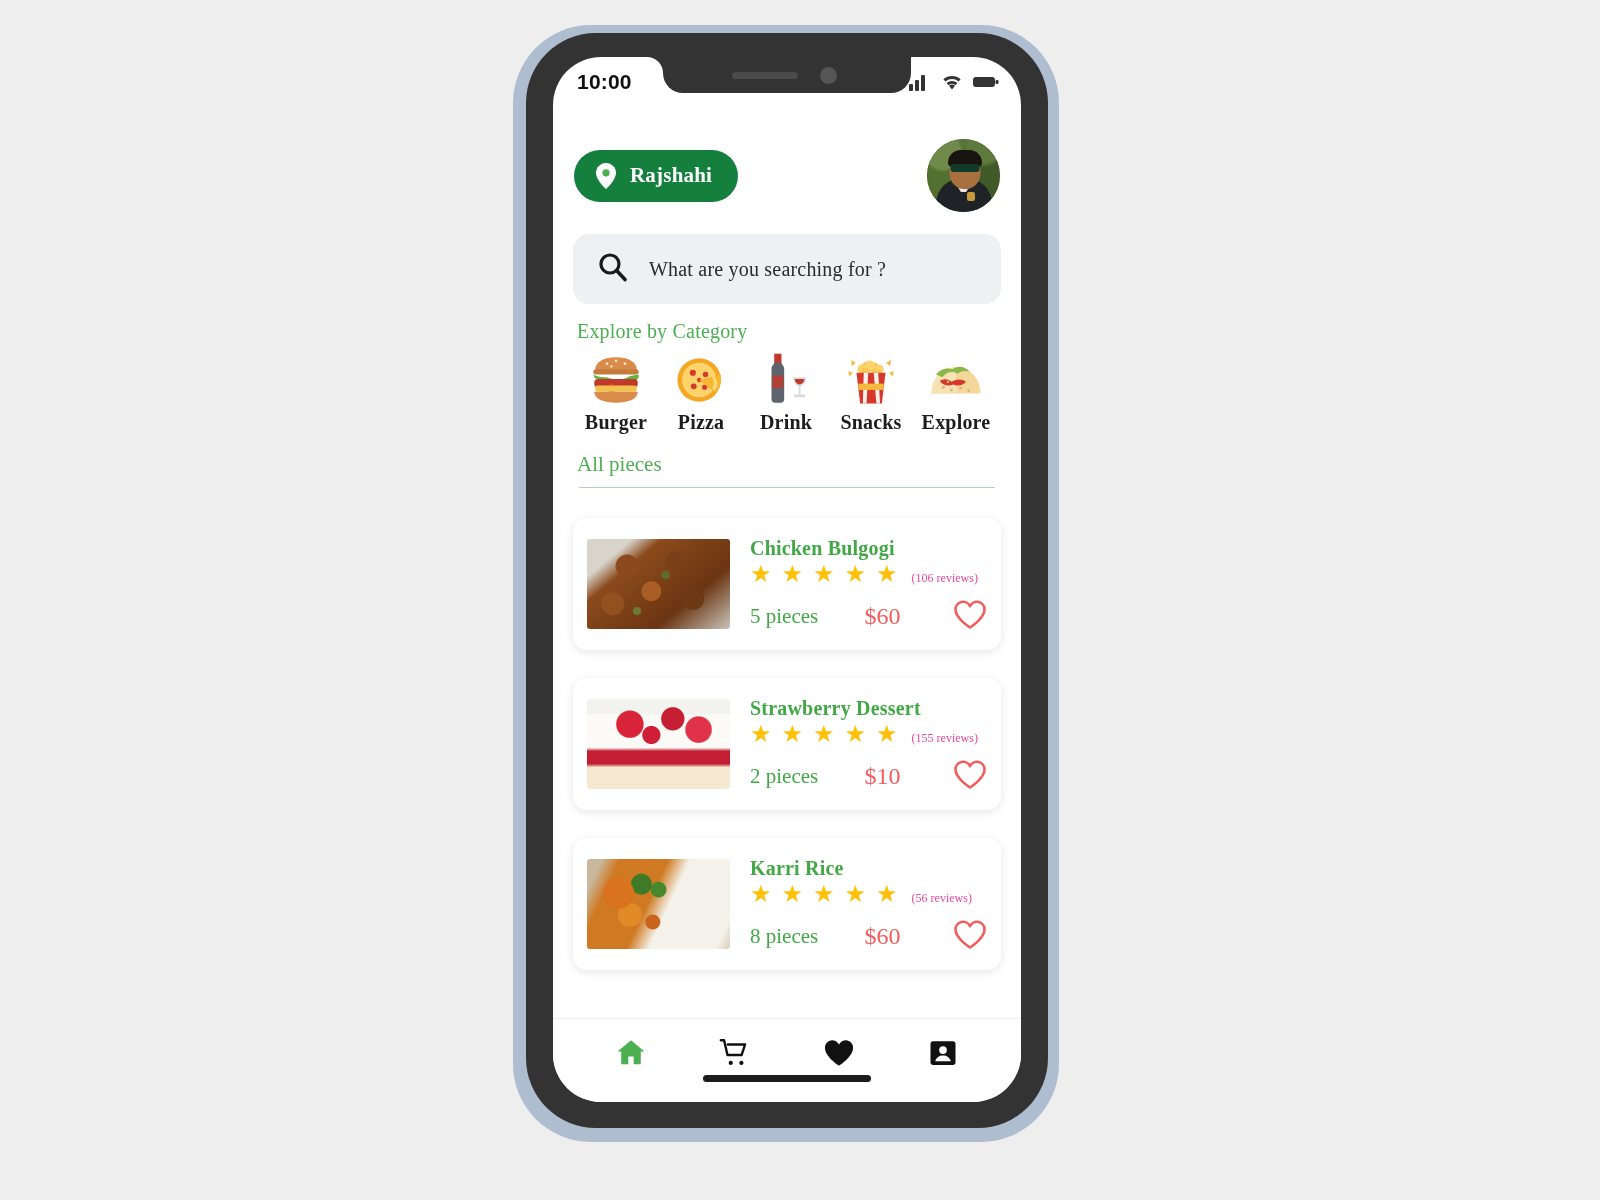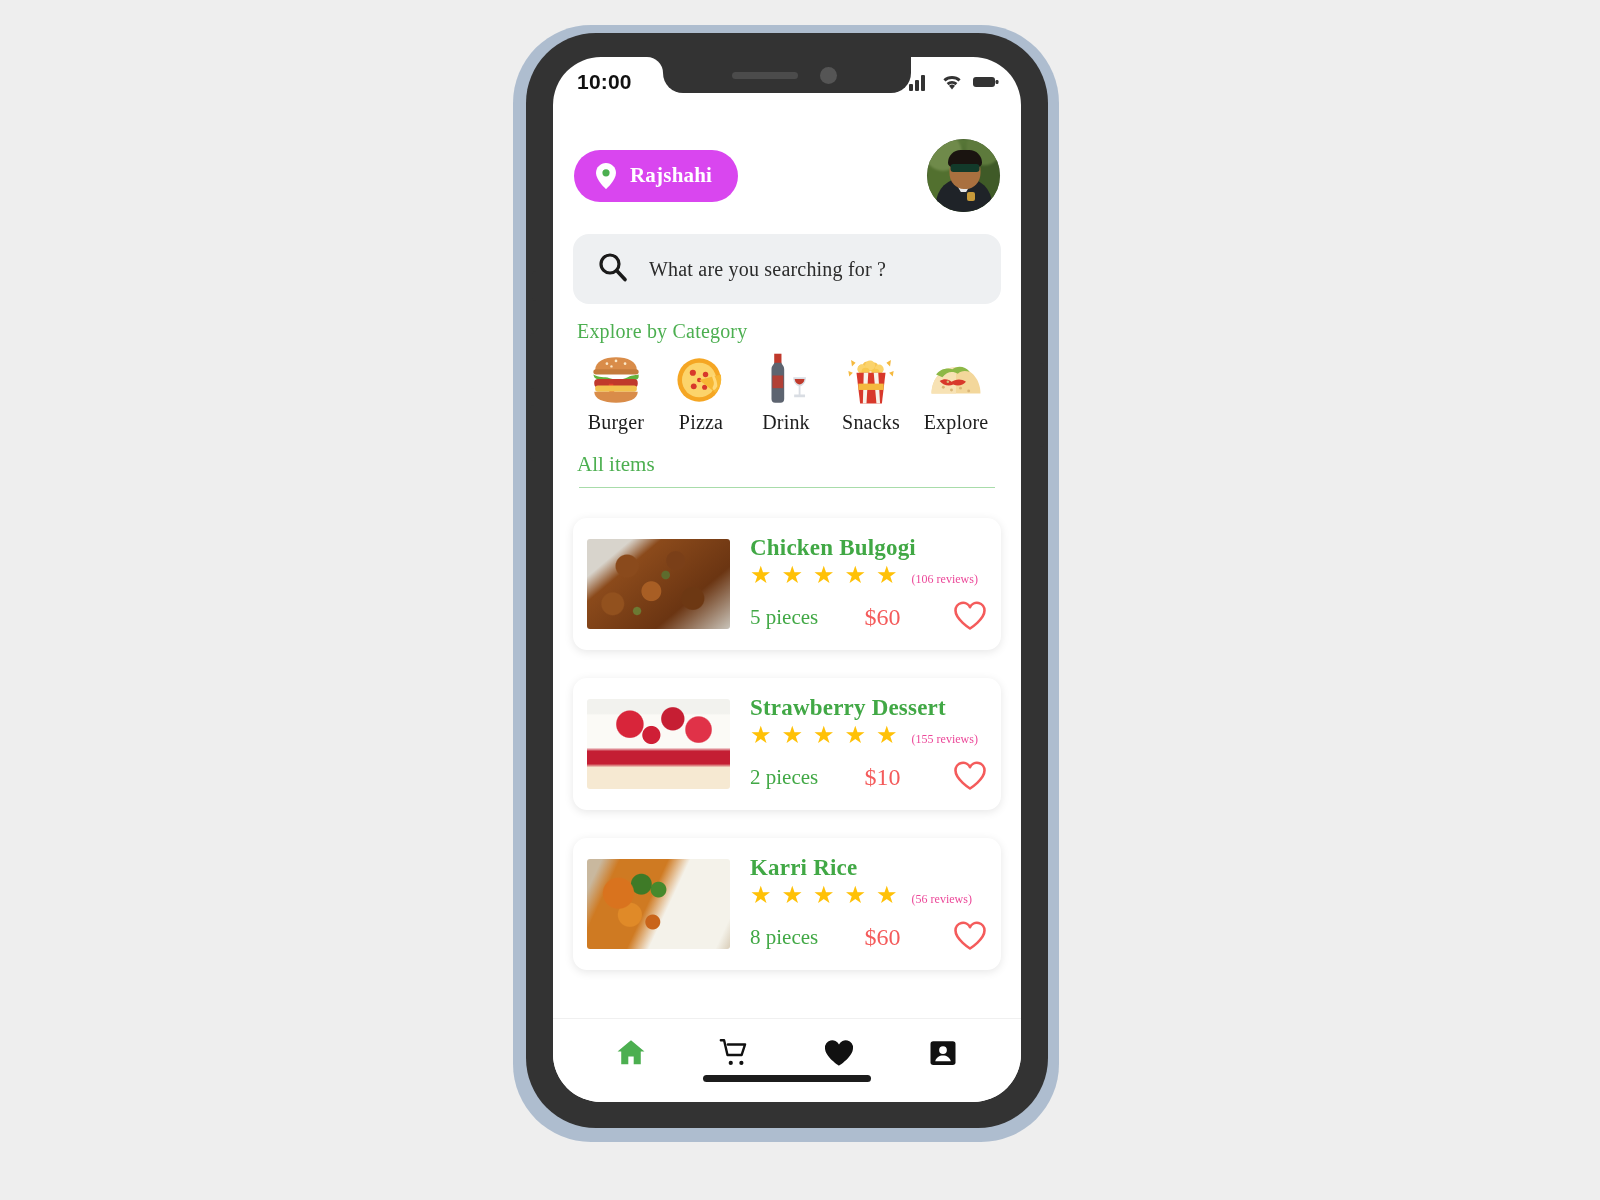--- a/index.html
+++ b/index.html
@@ -158,21 +158,21 @@
     align-items: center;
     justify-content: space-between;
     margin-top: 36px;
     padding: 0 1px;
   }
 
   .location-pill {
     display: flex;
     align-items: center;
     gap: 14px;
-    background: #d946ef;
+    background: #15803d;
     border-radius: 26px;
     height: 52px;
     padding: 0 26px 0 22px;
     cursor: pointer;
   }
   .location-pill .pin { width: 20px; height: 26px; flex: 0 0 auto; }
   .location-text {
     color: #ffffff;
     font-size: 21px;
     font-weight: bold;
@@ -281,20 +281,21 @@
     margin-top: 8px;
     padding: 0 6px 0 4px;
   }
   .cat {
     display: flex;
     flex-direction: column;
     align-items: center;
     gap: 2px;
     cursor: pointer;
     width: 78px;
+    font-weight: bold;
   }
   .cat-icon { width: 58px; height: 58px; }
   .cat-label {
     font-size: 20px;
     color: #1d1d1d;
     letter-spacing: 0.2px;
   }
 
   .all-items-title {
     color: #4caf50;
@@ -363,21 +364,21 @@
 
   .card-info {
     flex: 1;
     display: flex;
     flex-direction: column;
     gap: 1px;
     padding-top: 2px;
   }
   .card-title {
     color: #41a845;
-    font-size: 23px;
+    font-size: 20px;
     font-weight: bold;
     letter-spacing: 0.2px;
     line-height: 1.15;
   }
   .rating-row {
     display: flex;
     align-items: baseline;
     gap: 12px;
     margin-top: 1px;
   }
@@ -581,21 +582,21 @@
                   <circle cx="37" cy="41" r="1.6" fill="#d9b576"></circle>
                     <circle cx="46" cy="44" r="1.6" fill="#d9b576"></circle>
                   <circle cx="23" cy="34" r="1.4" fill="#d9b576"></circle>
                 </svg>
               </span>
               <span class="cat-label">Explore</span>
             </div>
 
           </div>
 
-          <div class="all-items-title">All items</div>
+          <div class="all-items-title">All pieces</div>
           <div class="divider"></div>
 
           <div class="cards">
 
             <div class="card">
               <div class="card-thumb thumb-bulgogi"></div>
               <div class="card-info">
                 <div class="card-title">Chicken Bulgogi</div>
                 <div class="rating-row">
                   <span class="stars">★ ★ ★ ★ ★</span>

